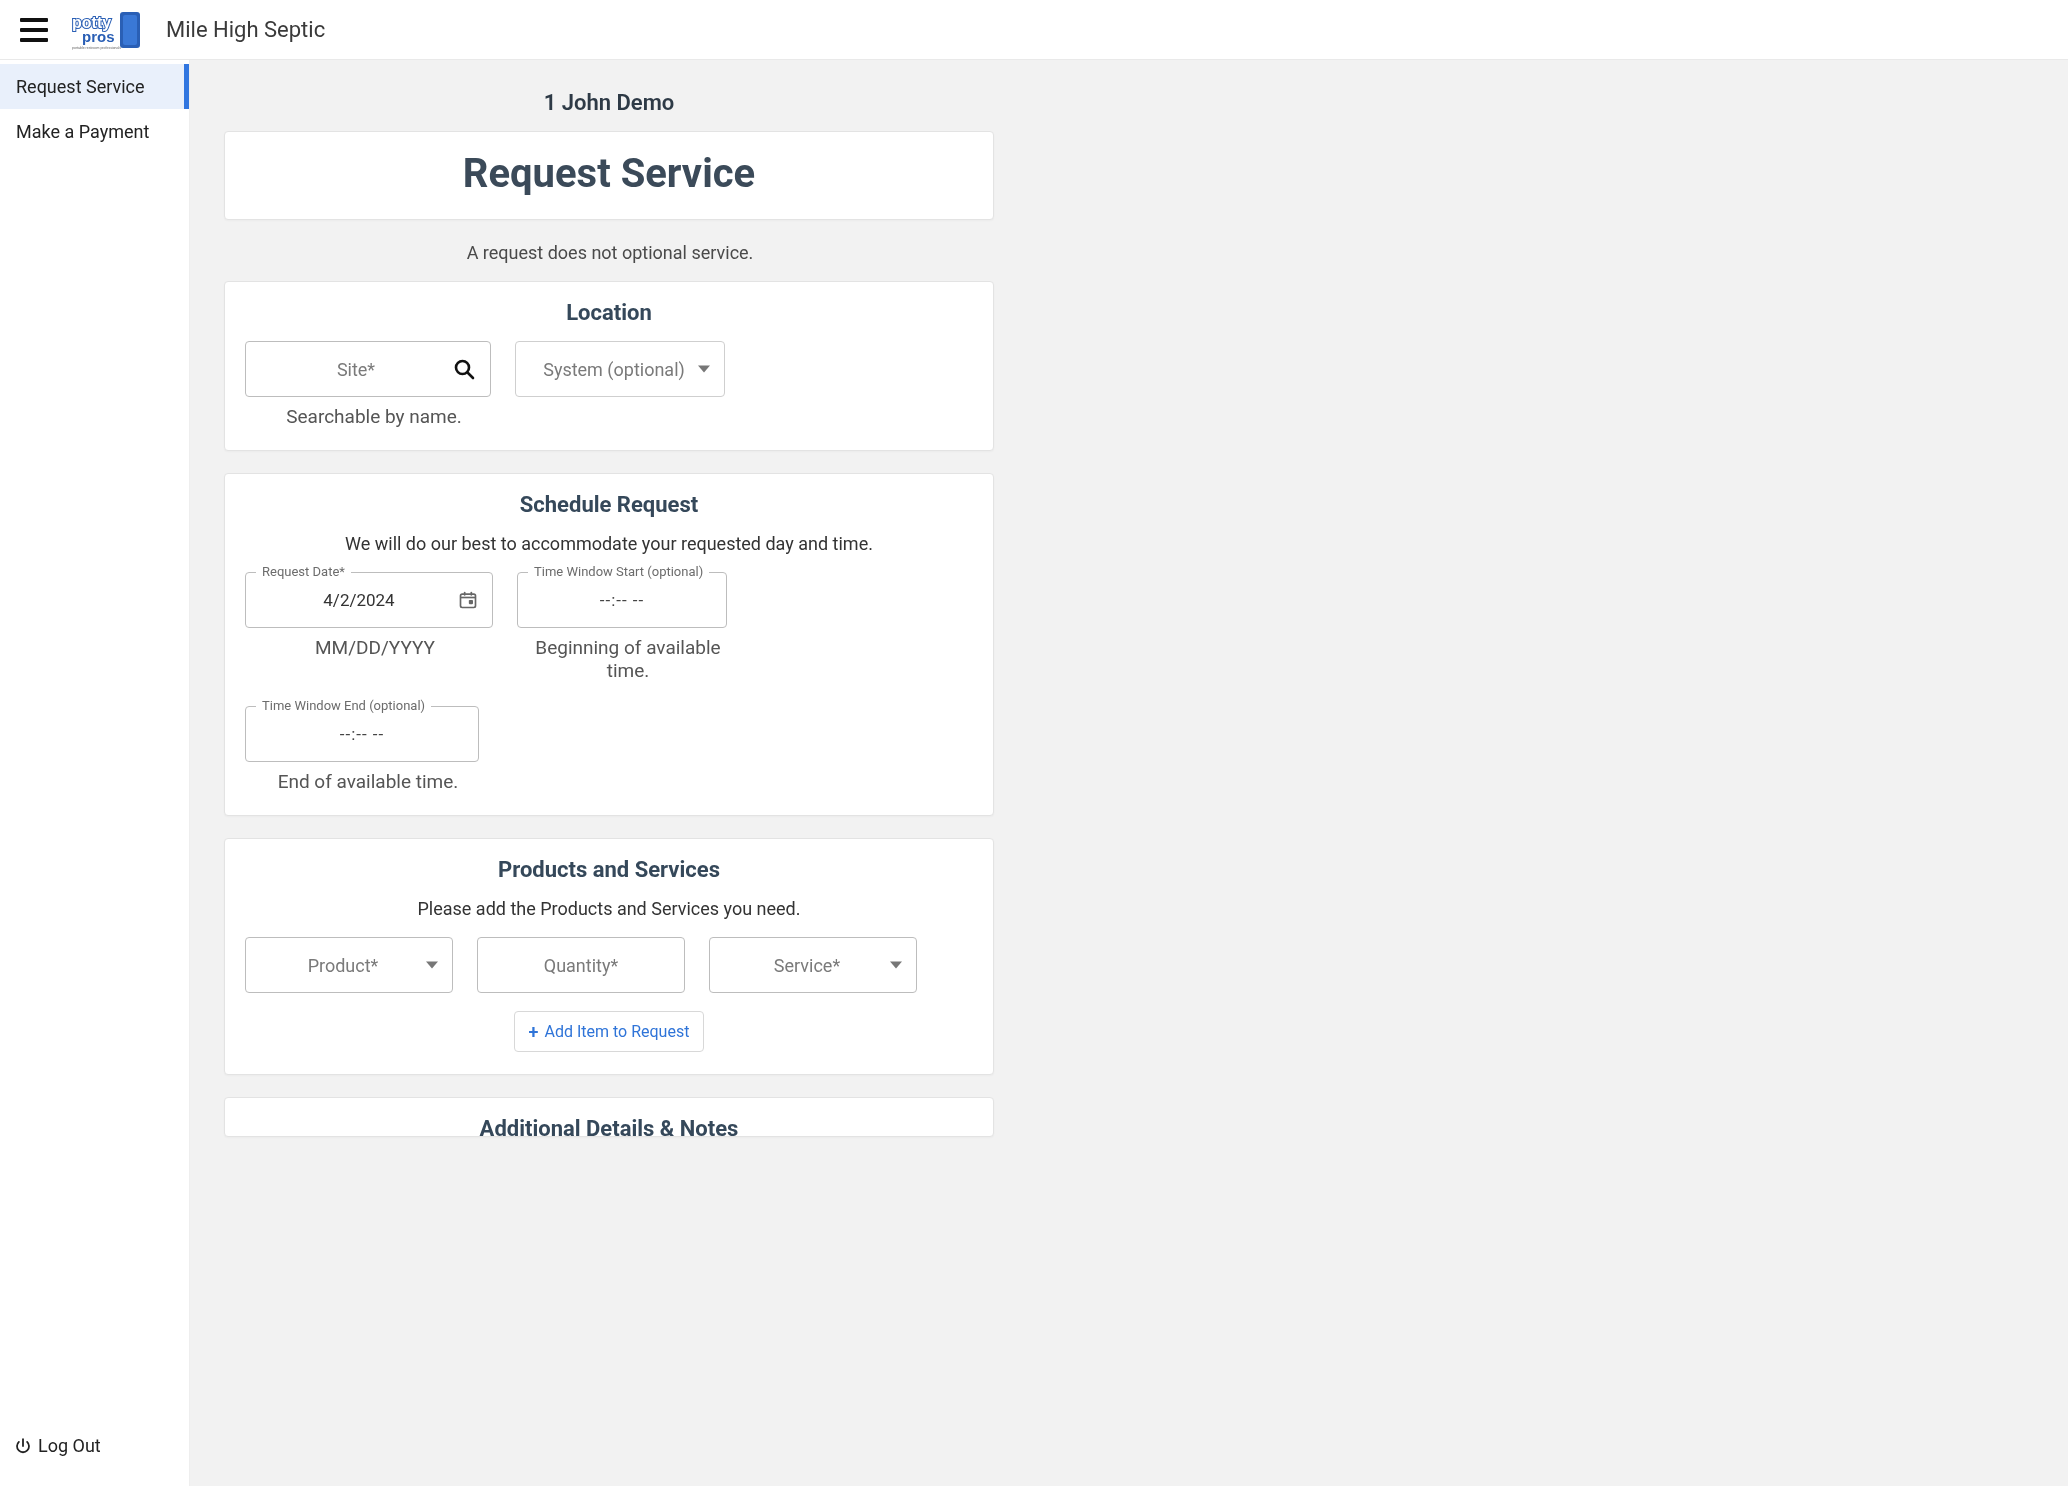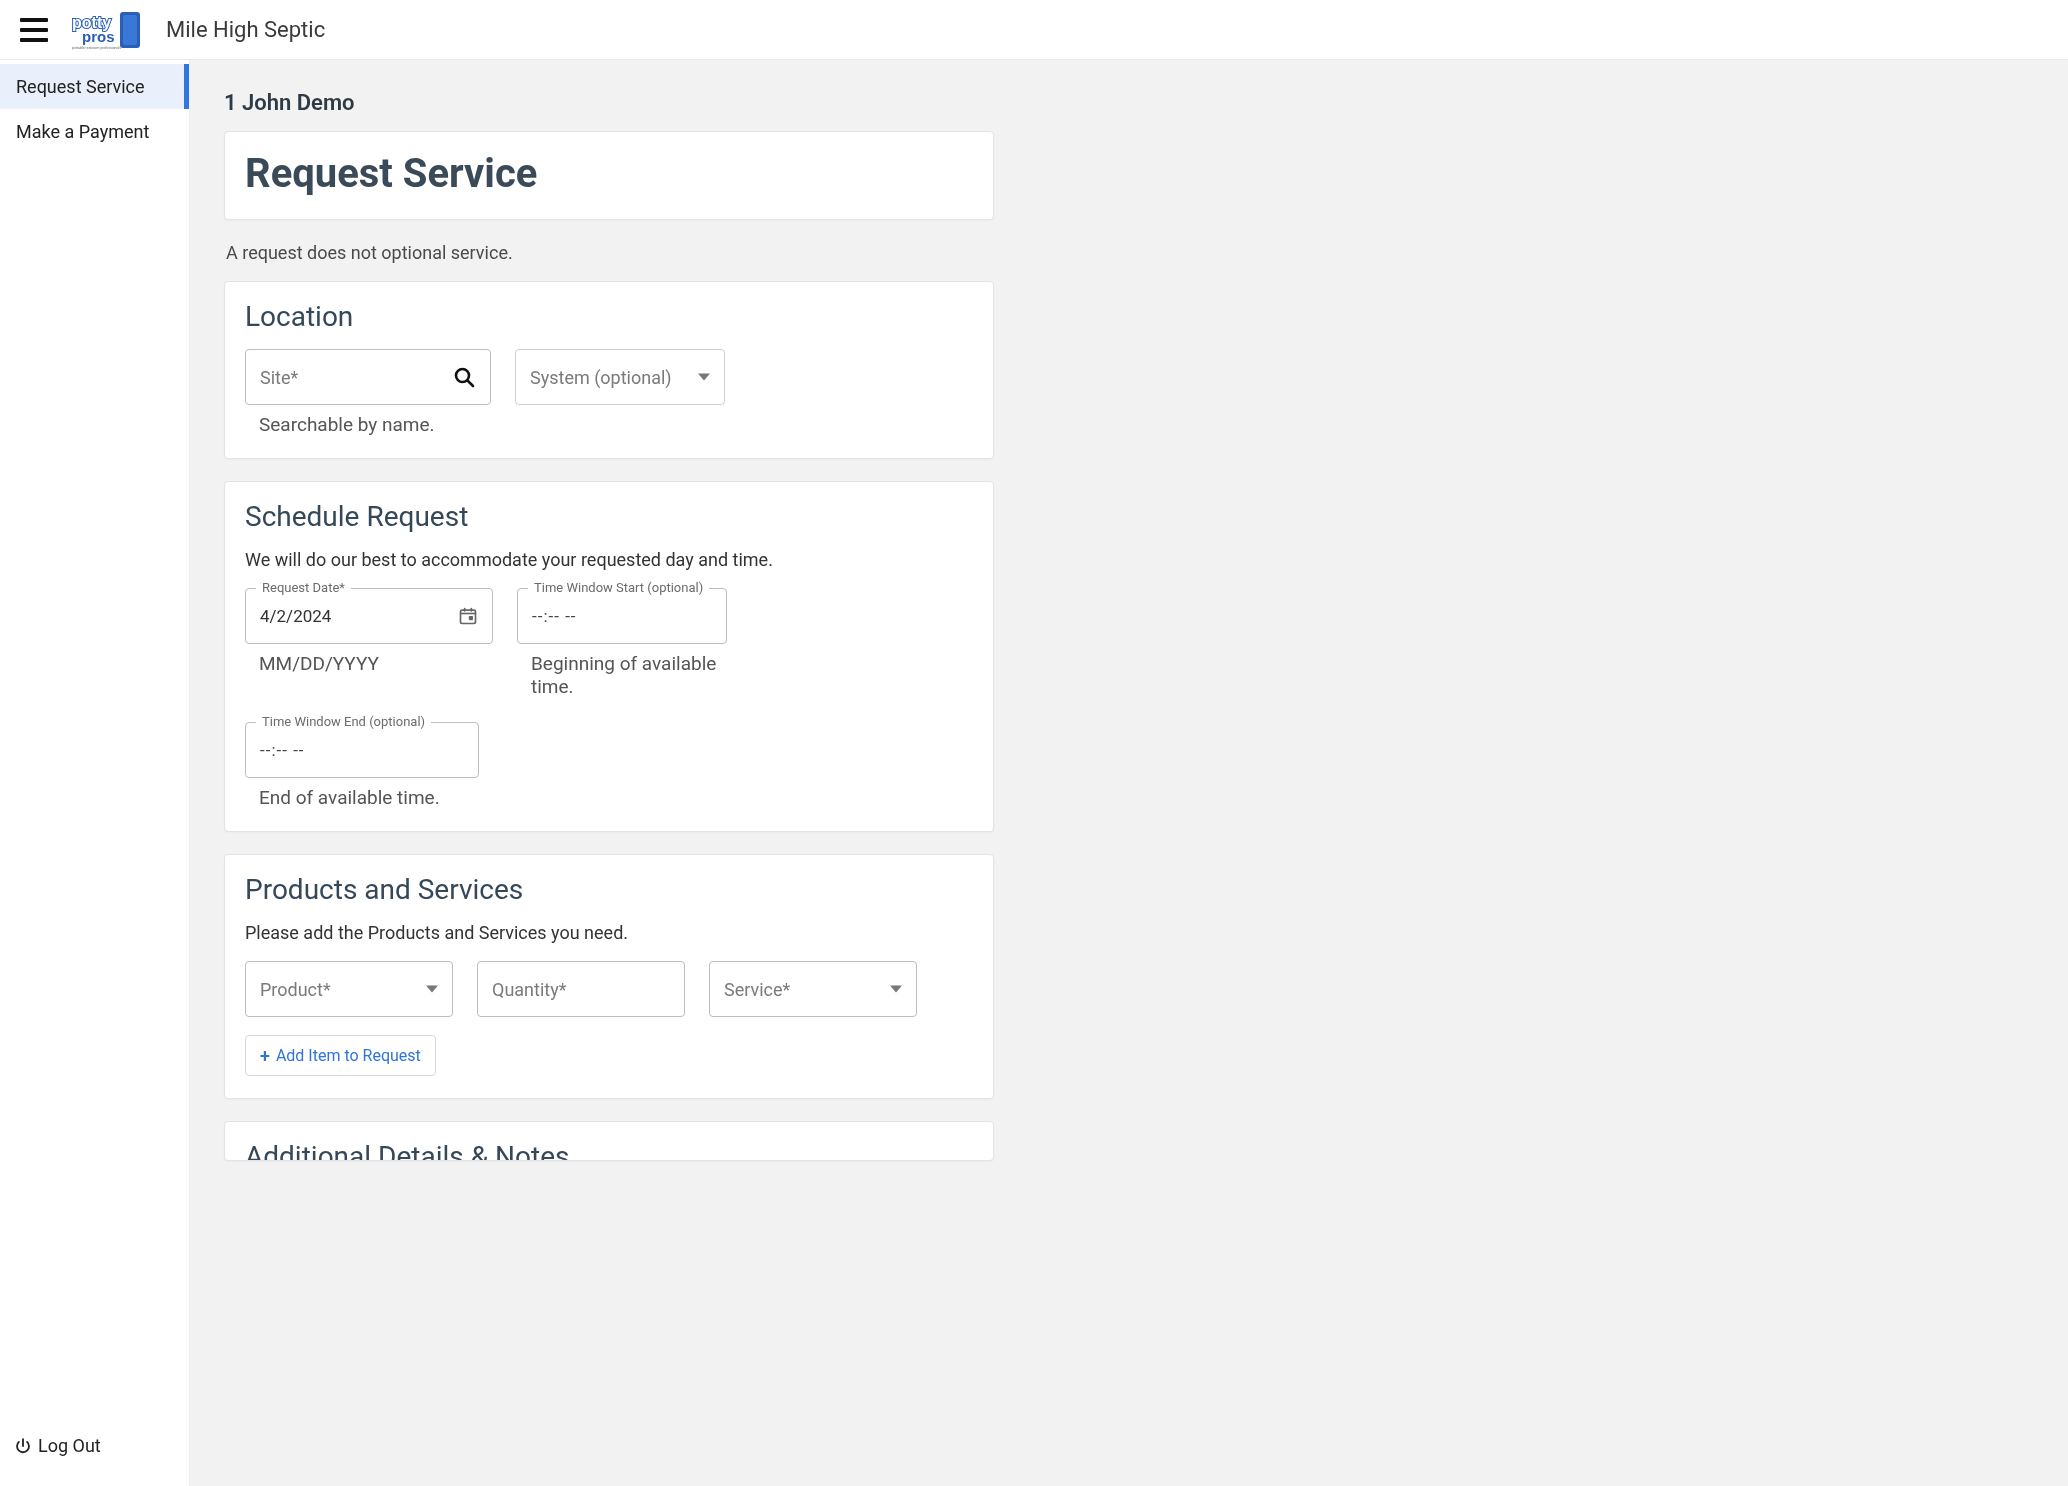--- a/index.html
+++ b/index.html
@@ -64,20 +64,21 @@
     display: flex; align-items: center; gap: 6px;
     font-size: 18px; cursor: pointer;
   }
   .main {
     flex: 1;
     background: #f2f2f2;
     padding: 30px 34px 40px 34px;
   }
   .content-col {
     max-width: 770px;
+    text-align: center;
   }
   .account-name {
     font-size: 22px;
     font-weight: 600;
     color: #2e3a46;
     margin-bottom: 16px;
   }
   .card {
     background: #fff;
     border: 1px solid #e3e3e3;
@@ -90,22 +91,22 @@
     font-size: 40px;
     font-weight: 700;
     color: #3b4a59;
   }
   .subtext {
     color: #4a4a4a;
     font-size: 18px;
     margin: 10px 0 18px 2px;
   }
   .section-title {
-    font-size: 28px;
-    font-weight: 400;
+    font-size: 22px;
+    font-weight: 700;
     color: #35485a;
     margin-bottom: 16px;
   }
   .section-desc {
     font-size: 18px;
     color: #333;
     margin-bottom: 18px;
   }
   .row { display: flex; gap: 24px; flex-wrap: wrap; }
   .field-wrap { display: flex; flex-direction: column; }

